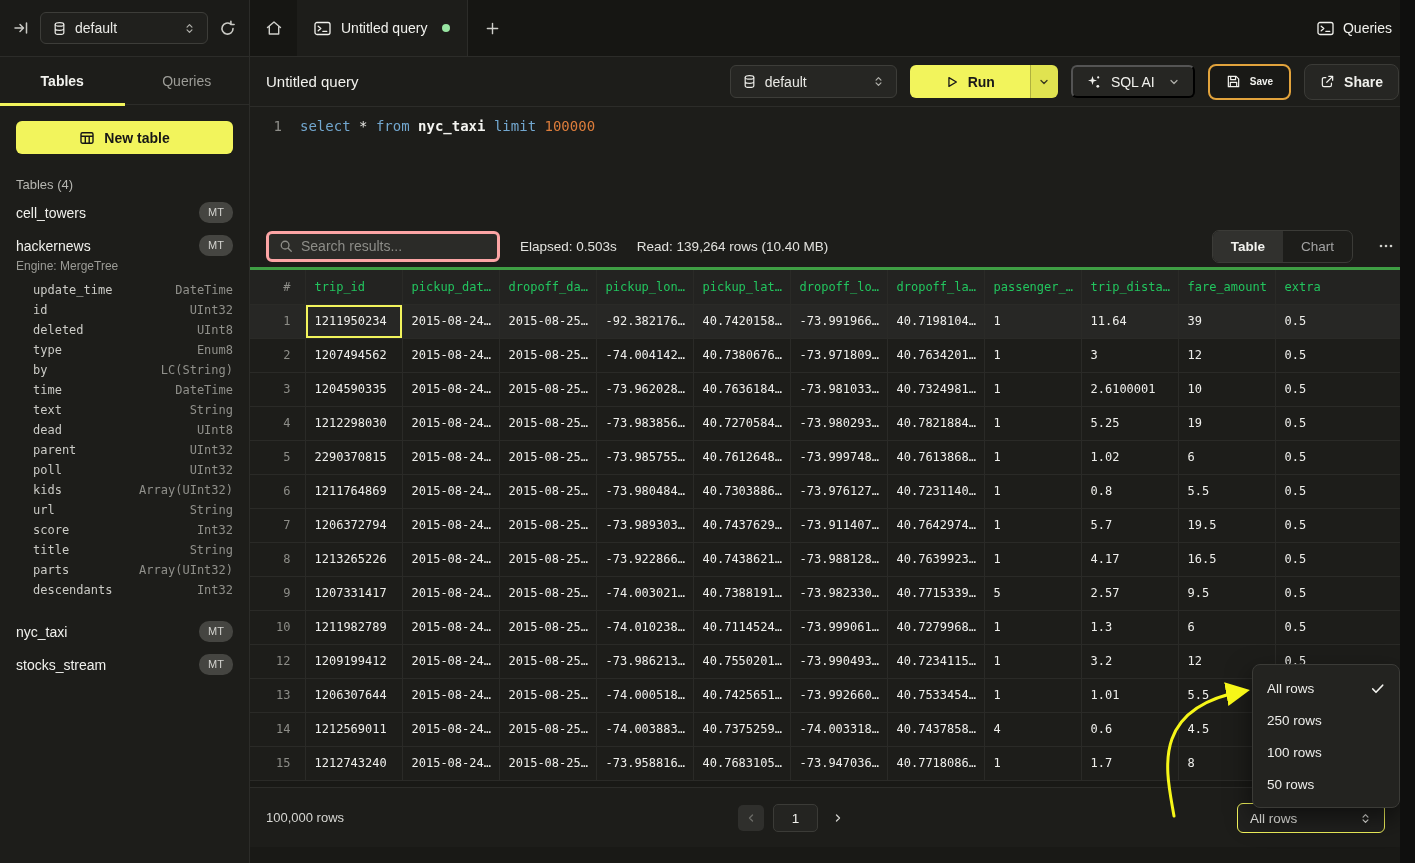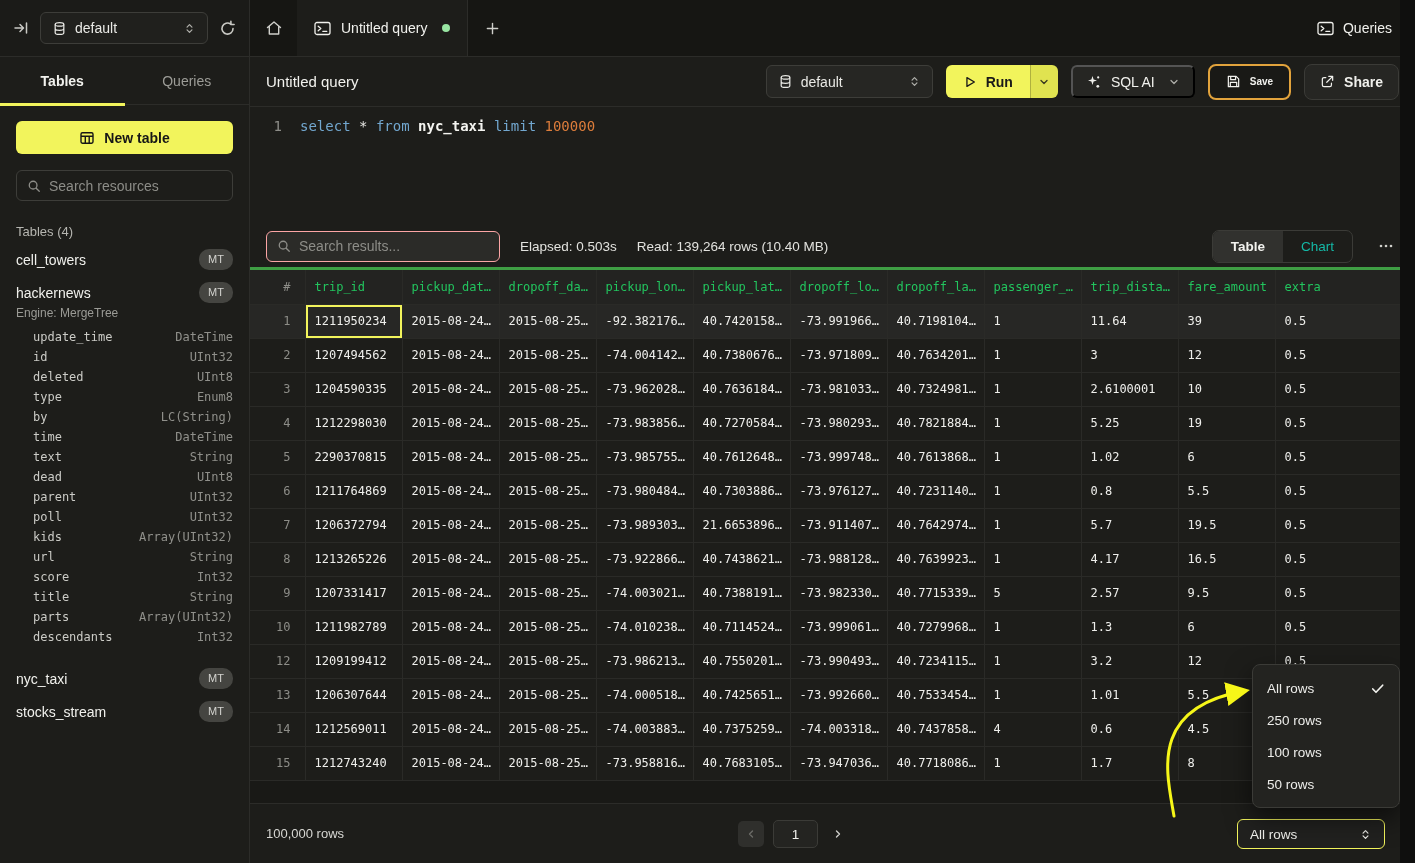--- a/index.html
+++ b/index.html
@@ -64,21 +64,21 @@
 
   
   .main { position:absolute; left:250px; top:57px; width:1165px; height:724px; }
   .query-header { height:50px; display:flex; align-items:center; padding:0 16px;
     background:#1d1d1a; border-bottom:1px solid #2c2c29; }
   .qh-title { font-size:15px; color:#f2f2ee; }
   .qh-actions { margin-left:auto; display:flex; align-items:center; gap:13px; }
   .qh-select { flex:none; width:167px; height:33px; background:#262623; }
   .run-btn { display:flex; height:33px; border-radius:6px; overflow:hidden; cursor:pointer; }
   .run-main { background:var(--accent); color:#191919; display:flex; align-items:center;
-    gap:9px; padding:0 17px; font-weight:bold; font-size:14px; }
+    gap:9px; padding:0 35px; font-weight:bold; font-size:14px; }
   .run-caret { width:28px; background:#e0e350; display:flex; align-items:center;
     justify-content:center; color:#3a3a20; border-left:1px solid rgba(0,0,0,.22); }
   .sqlai-btn { height:33px; background:#262623; border-radius:6px; display:flex;
     align-items:center; gap:9px; padding:0 13px; font-size:14px; color:#f1f1ed; cursor:pointer; }
   .sqlai-btn .caret { color:#b0b0ab; margin-left:4px; }
   .save-btn { height:36px; border:2px solid var(--save-border); border-radius:8px;
     background:rgba(0,0,0,.12); display:flex; align-items:center; gap:9px; padding:0 16px;
     font-size:10px; font-weight:bold; color:#f1f1ed; cursor:pointer; }
   .share-btn { height:36px; border:1px solid #3b3b37; border-radius:8px; background:#262623;
     display:flex; align-items:center; gap:9px; padding:0 15px; font-size:14px;
@@ -87,48 +87,48 @@
   .editor { height:118px; background:#1d1d1a; display:flex; padding-top:11px;
     font-family:"DejaVu Sans Mono", monospace; font-size:14px; }
   .gutter { width:32px; text-align:right; color:#8d8d88; flex:none; }
   .code { white-space:pre; padding-left:18px; color:#e9e9e5; }
   .tok-kw { color:var(--code-kw); }
   .tok-num { color:var(--code-num); }
   .tok-ident { color:#f4f4f0; font-weight:bold; }
 
   .results-bar { height:42px; background:#1d1d1a; display:flex; align-items:center;
     padding:0 16px; gap:20px; }
-  .results-search { width:234px; height:31px; background:#2b2b28; border:1px solid #fca5a5;
+  .results-search { width:234px; height:31px; background:#2b2b28; border:3px solid #fca5a5;
     border-radius:6px; display:flex; align-items:center; gap:8px; padding:0 10px;
     color:#8d8d88; flex:none; }
   .stat { font-size:13.5px; color:#e2e2de; }
   .view-toggle { margin-left:auto; display:flex; align-items:stretch; height:33px;
     border:1px solid #3b3b37; border-radius:7px; overflow:hidden; }
   .view-tab { padding:0 18px; display:flex; align-items:center; font-size:13.5px;
-    color:#14b8a6; cursor:pointer; }
+    color:#a3a3a3; cursor:pointer; }
   .view-tab.active { background:#31312e; color:#f2f2ee; font-weight:bold; }
   .more-btn { width:26px; display:flex; align-items:center; justify-content:center;
     color:#cfcfca; cursor:pointer; }
 
   .green-line { height:3px; background:var(--green-line); }
 
   .table-wrap { height:511px; overflow:hidden; background:#1d1d1a; position:relative; }
   table.results { border-collapse:collapse; table-layout:fixed; width:100%;
     font-family:"DejaVu Sans Mono", monospace; font-size:12px; }
   .results th, .results td { height:34px; padding:0 4px 0 9px; text-align:left;
     font-weight:normal; white-space:nowrap; overflow:hidden;
     border-right:1px solid #2a2a27; border-bottom:1px solid #2a2a27; }
   .results th { color:#22c55e; background:#232321; }
   .results td { color:#efefec; }
   .results th.num, .results td.num { text-align:right; padding-right:14px; color:#8d8d88; }
   tr.selected td { background:#272725; }
   td.sel-cell { box-shadow: inset 0 0 0 2px var(--accent); }
 
   
-  .footer { position:absolute; left:250px; right:0; bottom:0; height:60px;
+  .footer { position:absolute; left:250px; right:0; bottom:16px; height:60px;
     background:#1d1d1a; border-top:1px solid #2c2c29; display:flex; align-items:center;
     padding:0 16px; }
   .row-count { font-size:13px; color:#d7d7d3; }
   .pager { position:absolute; left:488px; top:16px; display:flex; align-items:center; gap:9px; }
   .pg-prev { width:26px; height:26px; background:#2f2f2c; border:none; border-radius:5px;
     color:#6c6c67; display:flex; align-items:center; justify-content:center; }
   .pg-page { width:45px; height:28px; background:#242421; border:1px solid #3b3b37;
     border-radius:5px; display:flex; align-items:center; justify-content:center;
     font-size:13.5px; color:#f1f1ed; }
   .pg-next { width:22px; height:26px; background:none; border:none; color:#cfcfca;
@@ -231,29 +231,20 @@
     <div class="side-body">
       <button class="new-table-btn">
         <span>
           <svg width="16" height="16" viewBox="0 0 16 16" fill="none" stroke="currentColor" stroke-width="1.4" stroke-linejoin="round">
               <rect x="2" y="2.8" width="12" height="10.4" rx="1.4"></rect>
               <path d="M2 6.2h12M6.3 6.2v7M10.2 6.2v7"></path>
             </svg>
         </span>
         <span>New table</span>
       </button>
-      <div class="side-search">
-        <span>
-          <svg width="14" height="14" viewBox="0 0 16 16" fill="none" stroke="currentColor" stroke-width="1.5" stroke-linecap="round">
-              <circle cx="7" cy="7" r="4.4"></circle>
-              <path d="M10.5 10.5 14 14"></path>
-            </svg>
-        </span>
-        <input placeholder="Search resources" style="">
-      </div>
       <div class="side-section">Tables (4)</div>
 
       <div class="side-table-row">
         <span>cell_towers</span>
         <span class="mt-badge">MT</span>
       </div>
       <div class="side-table-row">
         <span>hackernews</span>
         <span class="mt-badge">MT</span>
       </div>
@@ -556,21 +547,21 @@
               <td>0.8</td>
               <td>5.5</td>
               <td>0.5</td>
             </tr>
             <tr>
               <td class="num">7</td>
               <td>1206372794</td>
               <td>2015-08-24…</td>
               <td>2015-08-25…</td>
               <td>-73.989303…</td>
-              <td>21.6653896…</td>
+              <td>40.7437629…</td>
               <td>-73.911407…</td>
               <td>40.7642974…</td>
               <td>1</td>
               <td>5.7</td>
               <td>19.5</td>
               <td>0.5</td>
             </tr>
             <tr>
               <td class="num">8</td>
               <td>1213265226</td>

